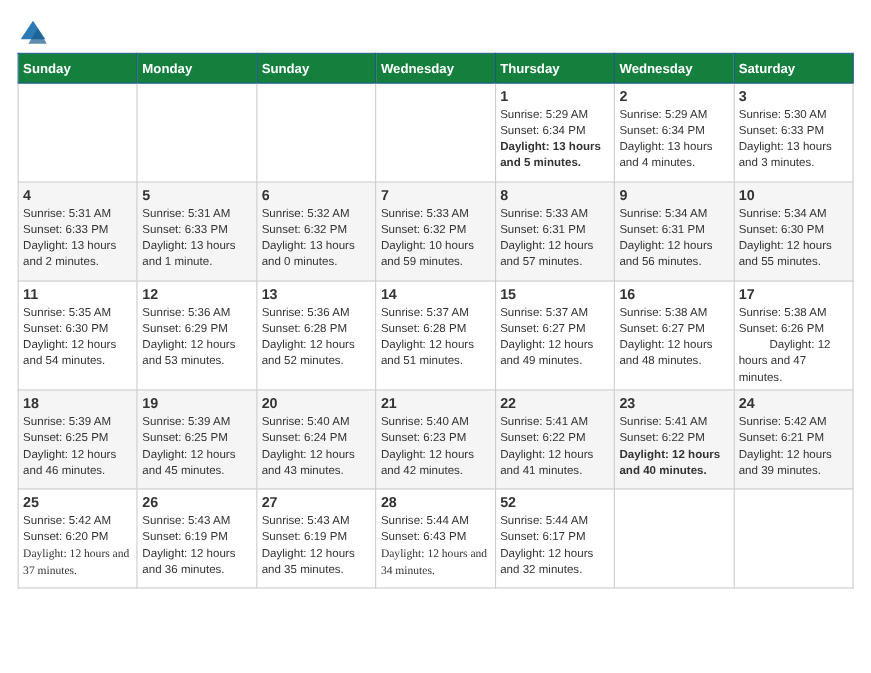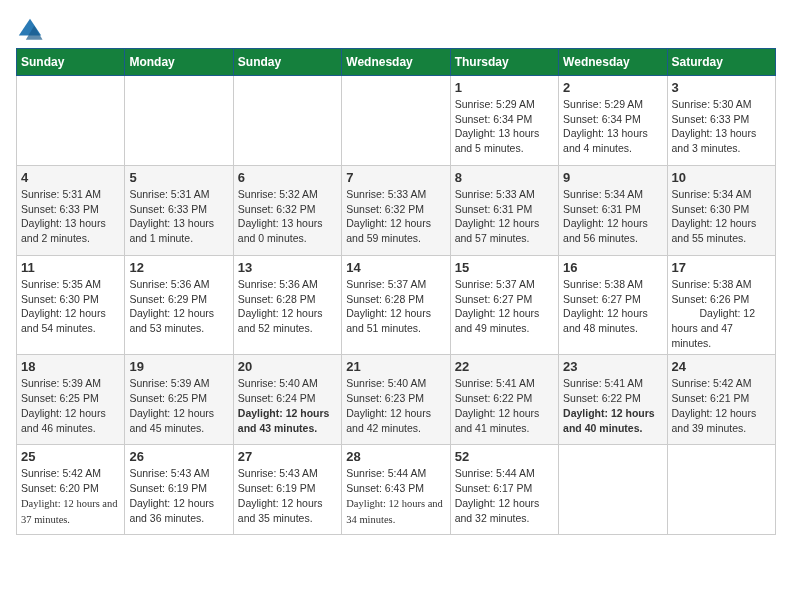--- a/index.html
+++ b/index.html
@@ -106,21 +106,21 @@
     </tr>
   </thead>
   <tbody id="calendar-body">
   <tr class="week-row">
         <td class="empty-cell"></td>
         <td class="empty-cell"></td>
         <td class="empty-cell"></td>
         <td class="empty-cell"></td>
         <td>
           <div class="day-number">1</div>
-          <div class="day-info"><span>Sunrise: 5:29 AM</span><br><span>Sunset: 6:34 PM</span><br><span style="font-weight: normal; margin-top: 37px;">Daylight: 13 hours and 5 minutes.</span></div>
+          <div class="day-info"><span>Sunrise: 5:29 AM</span><br><span>Sunset: 6:34 PM</span><br><span style="font-weight: bold; margin-top: 37px;">Daylight: 13 hours and 5 minutes.</span></div>
         </td>
         <td>
           <div class="day-number">2</div>
           <div class="day-info"><span>Sunrise: 5:29 AM</span><br><span>Sunset: 6:34 PM</span><br><span style="font-weight: normal;">Daylight: 13 hours and 4 minutes.</span></div>
         </td>
         <td>
           <div class="day-number">3</div>
           <div class="day-info"><span>Sunrise: 5:30 AM</span><br><span>Sunset: 6:33 PM</span><br><span style="font-weight: normal;">Daylight: 13 hours and 3 minutes.</span></div>
         </td>
       </tr>
@@ -132,21 +132,21 @@
         <td>
           <div class="day-number">5</div>
           <div class="day-info"><span>Sunrise: 5:31 AM</span><br><span>Sunset: 6:33 PM</span><br><span style="font-weight: normal;">Daylight: 13 hours and 1 minute.</span></div>
         </td>
         <td>
           <div class="day-number">6</div>
           <div class="day-info"><span>Sunrise: 5:32 AM</span><br><span>Sunset: 6:32 PM</span><br><span style="font-weight: normal; margin-top: 30px;">Daylight: 13 hours and 0 minutes.</span></div>
         </td>
         <td>
           <div class="day-number">7</div>
-          <div class="day-info"><span>Sunrise: 5:33 AM</span><br><span>Sunset: 6:32 PM</span><br><span style="font-weight: normal;">Daylight: 12 hours and 59 minutes.</span></div>
+          <div class="day-info"><span>Sunrise: 5:33 AM</span><br><span>Sunset: 6:32 PM</span><br><span style="font-weight: normal;">Daylight: 10 hours and 59 minutes.</span></div>
         </td>
         <td>
           <div class="day-number">8</div>
           <div class="day-info"><span>Sunrise: 5:33 AM</span><br><span>Sunset: 6:31 PM</span><br><span style="font-weight: normal;">Daylight: 12 hours and 57 minutes.</span></div>
         </td>
         <td>
           <div class="day-number">9</div>
           <div class="day-info"><span>Sunrise: 5:34 AM</span><br><span>Sunset: 6:31 PM</span><br><span style="font-weight: normal;">Daylight: 12 hours and 56 minutes.</span></div>
         </td>
         <td>
@@ -188,21 +188,21 @@
         <td>
           <div class="day-number">18</div>
           <div class="day-info"><span>Sunrise: 5:39 AM</span><br><span>Sunset: 6:25 PM</span><br><span style="font-weight: normal;">Daylight: 12 hours and 46 minutes.</span></div>
         </td>
         <td>
           <div class="day-number">19</div>
           <div class="day-info"><span>Sunrise: 5:39 AM</span><br><span>Sunset: 6:25 PM</span><br><span style="font-weight: normal;">Daylight: 12 hours and 45 minutes.</span></div>
         </td>
         <td>
           <div class="day-number">20</div>
-          <div class="day-info"><span>Sunrise: 5:40 AM</span><br><span>Sunset: 6:24 PM</span><br><span style="font-weight: bold;">Daylight: 12 hours and 43 minutes.</span></div>
+          <div class="day-info"><span>Sunrise: 5:40 AM</span><br><span>Sunset: 6:24 PM</span><br><span style="font-weight: normal;">Daylight: 12 hours and 43 minutes.</span></div>
         </td>
         <td>
           <div class="day-number">21</div>
           <div class="day-info"><span>Sunrise: 5:40 AM</span><br><span>Sunset: 6:23 PM</span><br><span style="font-weight: normal;">Daylight: 12 hours and 42 minutes.</span></div>
         </td>
         <td>
           <div class="day-number">22</div>
           <div class="day-info"><span>Sunrise: 5:41 AM</span><br><span>Sunset: 6:22 PM</span><br><span style="font-weight: normal;">Daylight: 12 hours and 41 minutes.</span></div>
         </td>
         <td>

